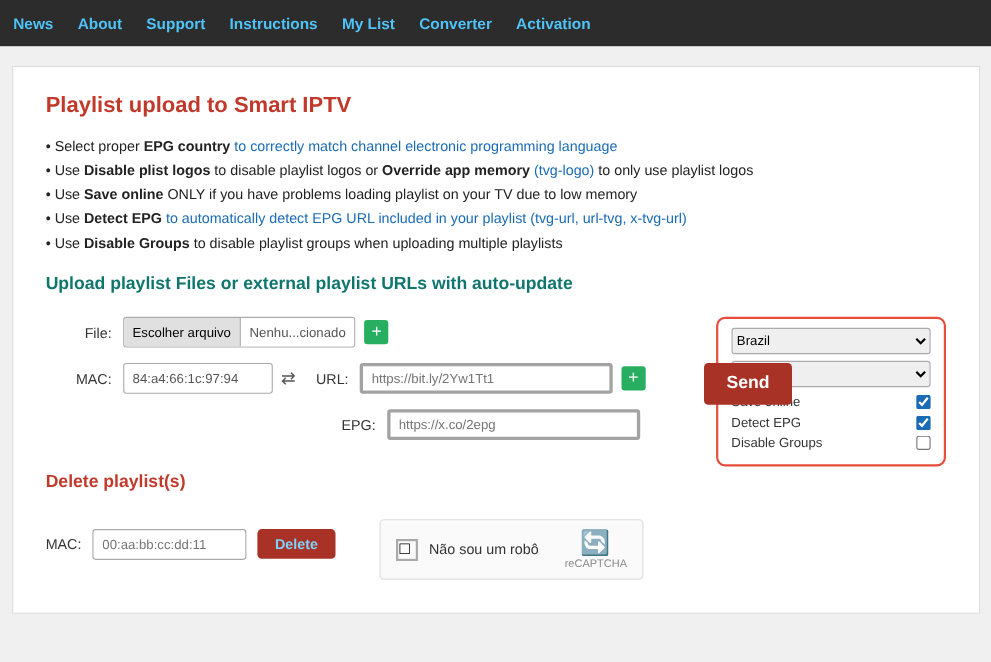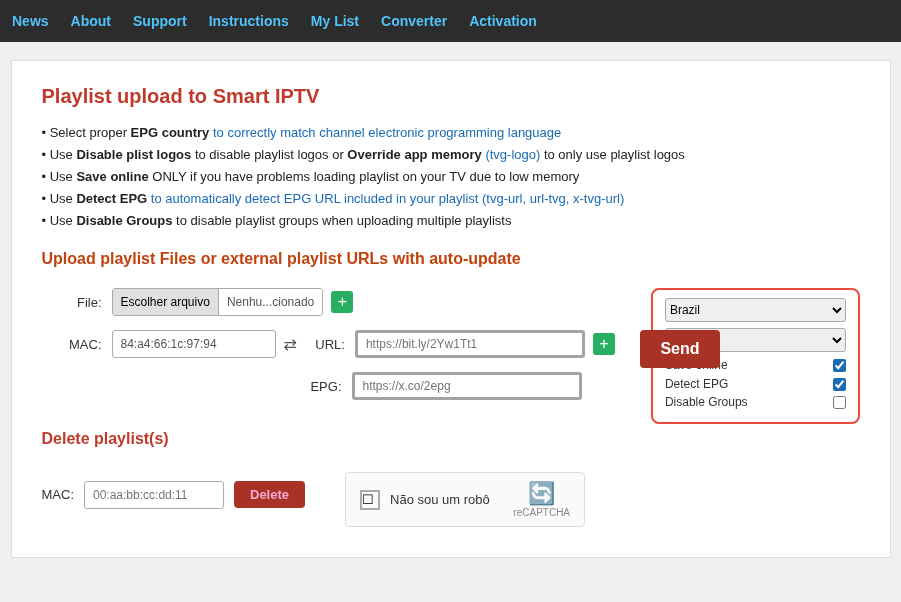--- a/index.html
+++ b/index.html
@@ -40,21 +40,21 @@
       list-style: none;
       margin-bottom: 18px;
       line-height: 1.7;
     }
     .info-list li::before { content: "• "; }
     .info-list li { font-size: 13px; color: #222; }
     .info-list li strong { font-weight: bold; }
     .info-list li .blue { color: #1a6bb5; }
 
     h3.section-title {
-      color: #c2410c;
+      color: #0f766e;
       font-size: 16px;
       margin-top: 18px;
       margin-bottom: 20px;
     }
 
     
     .form-area {
       position: relative;
     }
 
@@ -124,21 +124,21 @@
       justify-content: center;
       margin-left: 8px;
       line-height: 1;
     }
     .mac-input {
       border: 1px solid #aaa;
       border-radius: 3px;
       padding: 3px 8px;
       font-size: 12px;
       height: 28px;
-      width: 164px;
+      width: 136px;
       color: #555;
     }
 
     .swap-icon {
       margin: 0 8px;
       font-size: 16px;
       color: #555;
       cursor: pointer;
     }
 
@@ -224,21 +224,21 @@
       border-radius: 3px;
       padding: 0 8px;
       font-size: 12px;
       height: 28px;
       width: 140px;
       color: #888;
       margin-right: 10px;
     }
     .delete-btn {
       background: #a93226;
-      color: #f9a8d4;
+      color: #7dd3fc;
       border: none;
       border-radius: 4px;
       padding: 6px 16px;
       font-size: 13px;
       font-weight: bold;
       cursor: pointer;
     }
 
     
     .captcha-area {

